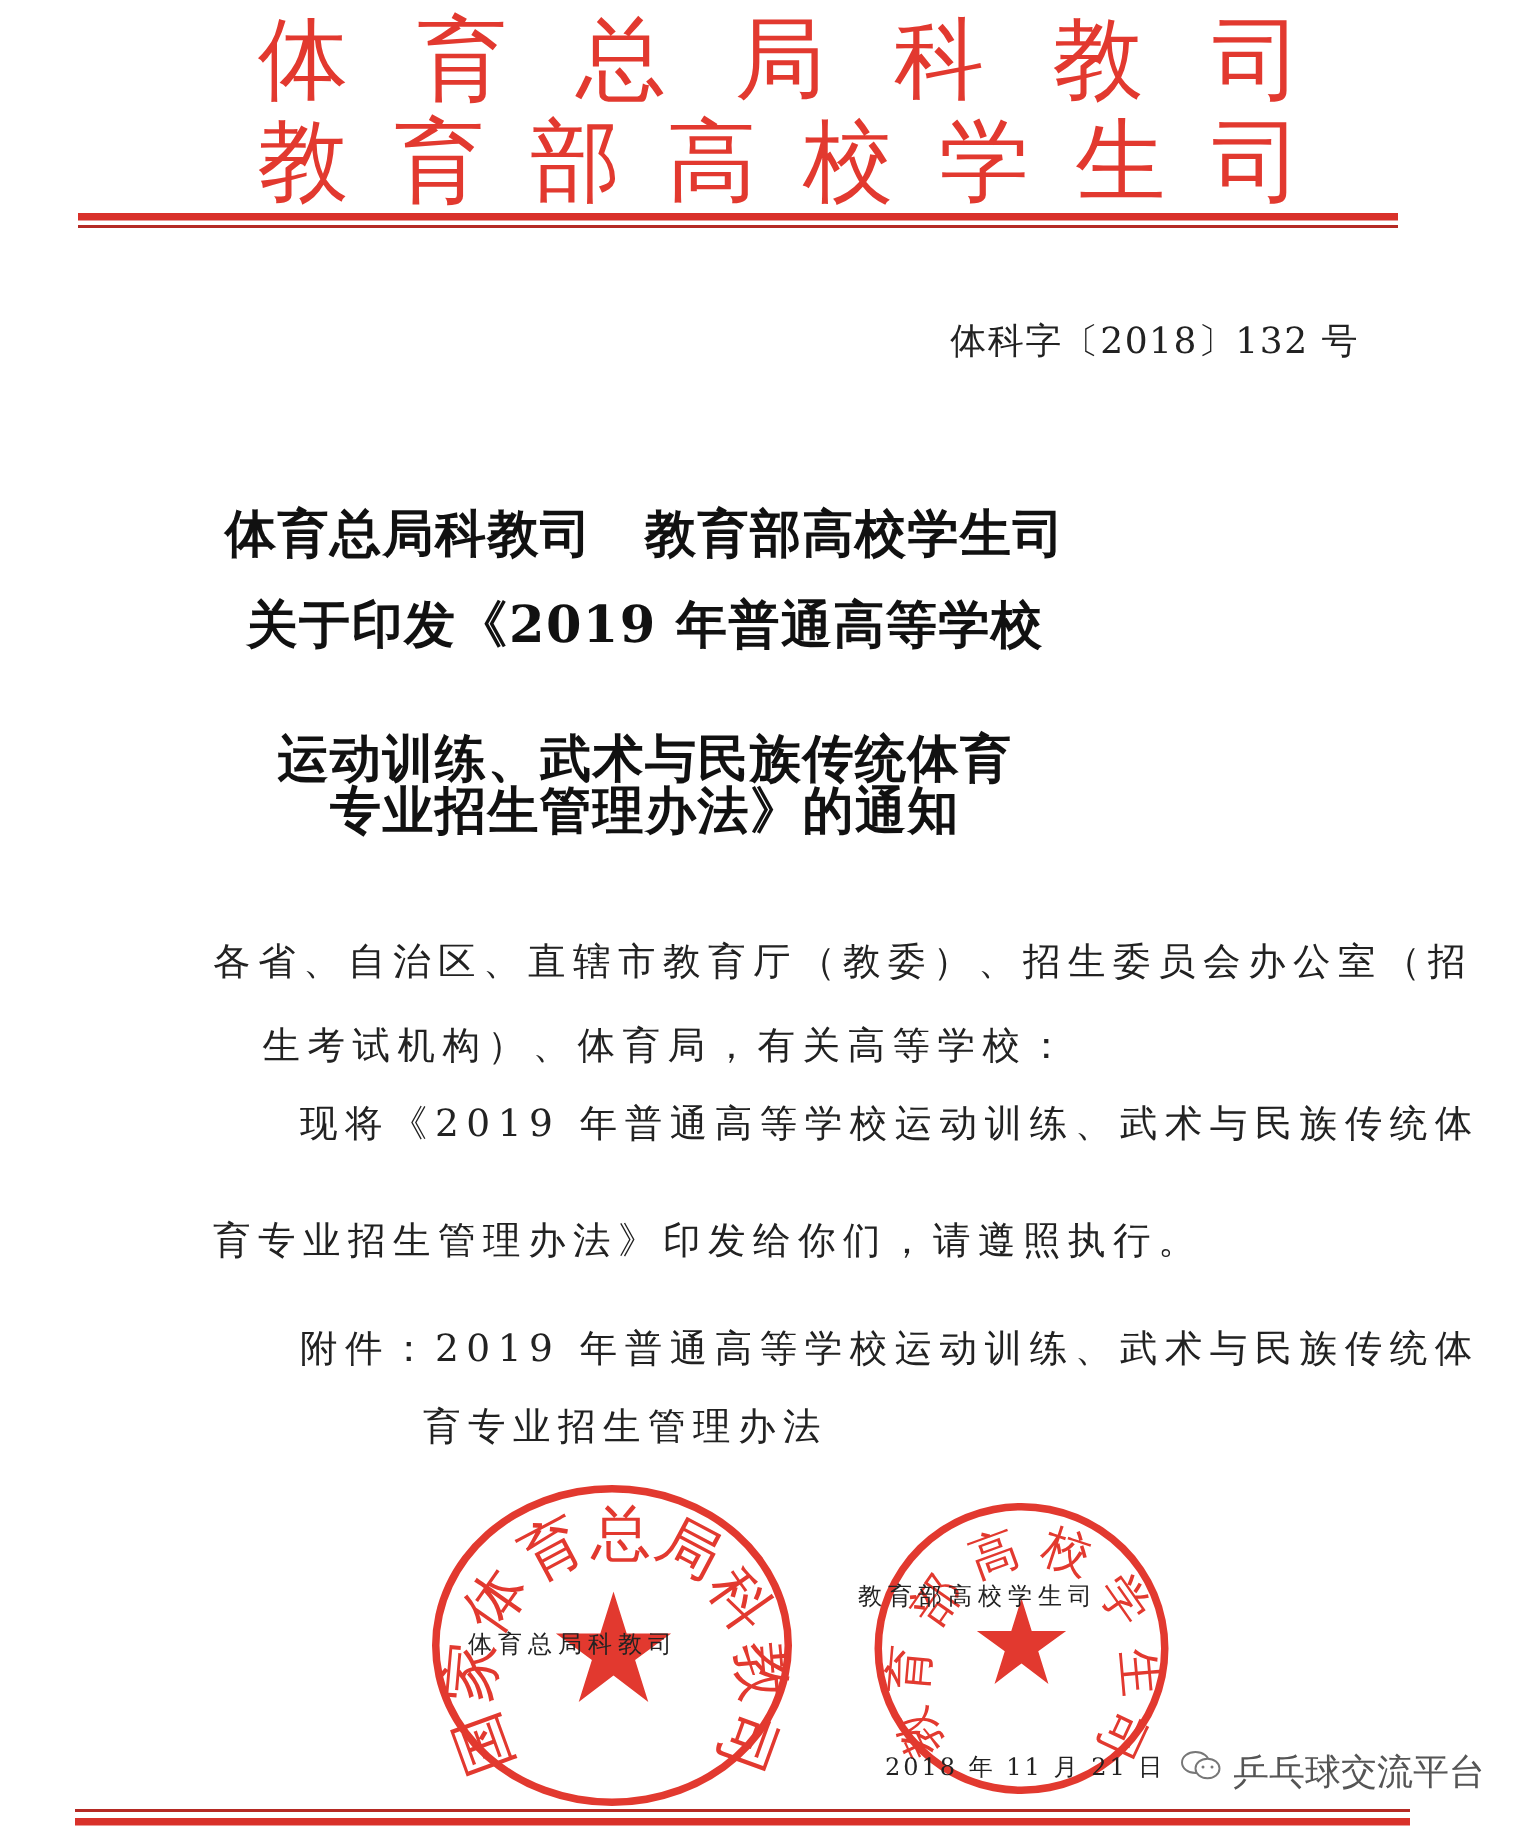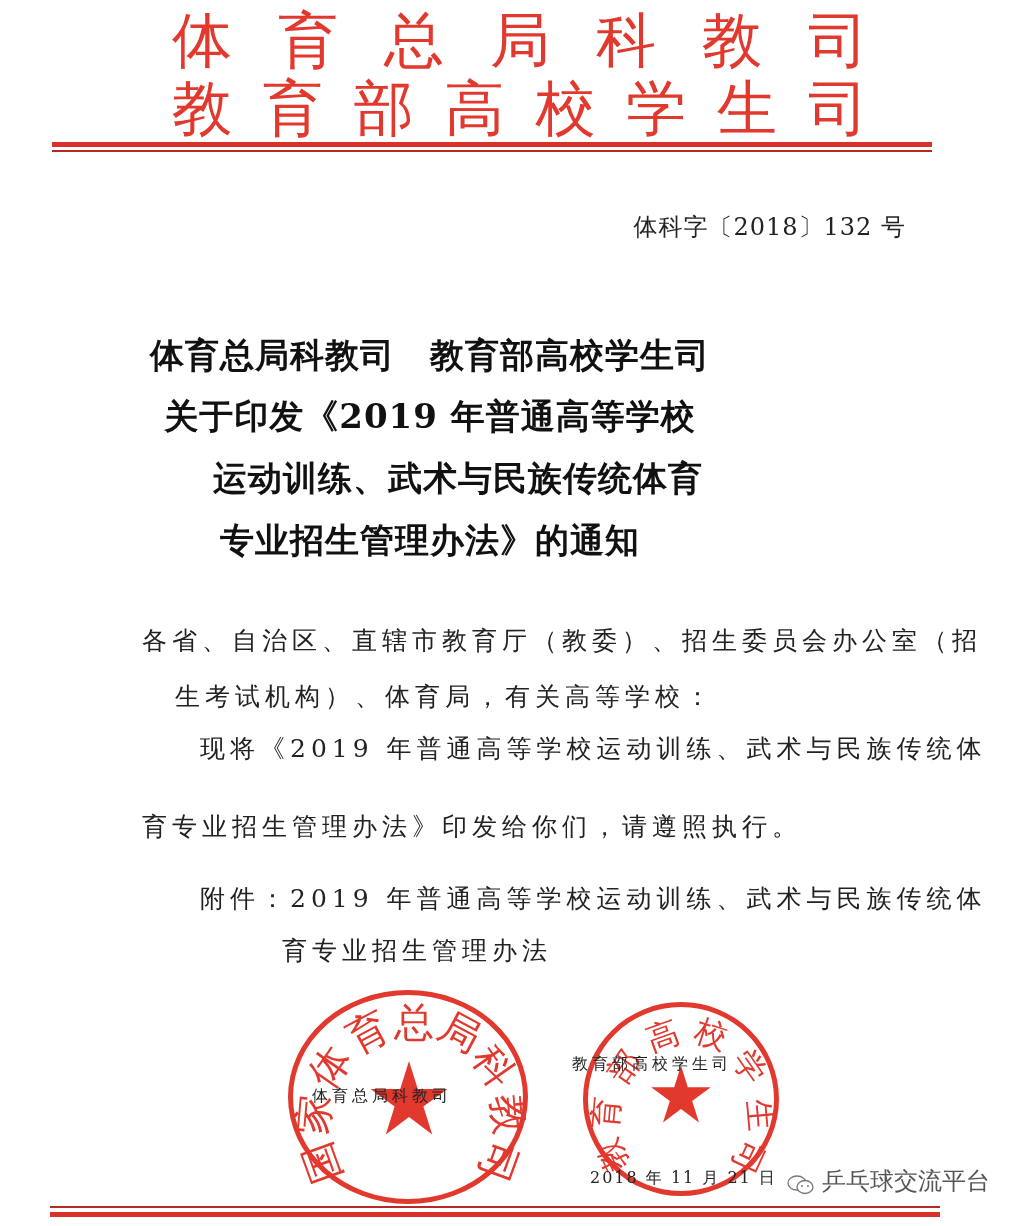--- a/index.html
+++ b/index.html
@@ -11,21 +11,21 @@
   .redline { position:absolute; background:#d9312a; }
   .docno { position:absolute; right:118px; top:182px; font-size:24px; letter-spacing:1px; color:#222;margin-top:29px; }
   .title-line { position:absolute; left:0; width:860px; text-align:center; font-weight:bold;
                 font-size:34px; color:#111; letter-spacing:1px; }
   .body-line { position:absolute; font-size:25px; letter-spacing:5px; color:#222; white-space:nowrap;text-align:center; }
   .seal { position:absolute; border:5px solid #e2392f; border-radius:50%; box-sizing:border-box; }
   .seal-char { position:absolute; color:#e2392f; font-size:40px; transform-origin:center; width:46px; text-align:center; }
   .star { position:absolute; color:#e2392f; }
   .sig { position:absolute; font-size:16px; letter-spacing:4px; color:#222; white-space:nowrap; }
   .wm { position:absolute; right:34px; top:1165px; font-family:"DejaVu Sans","Liberation Sans",sans-serif;
-        font-size:24px; color:#555; display:flex; align-items:flex-end; gap:6px; }
+        font-size:24px; color:#555; display:flex; align-items:flex-start; gap:6px; }
   .wm-icon { width:30px; height:24px; position:relative; }
 </style>
 </head>
 <body>
 
 <div class="hdr" style="top:8px;">
   <span>体</span>
   <span>育</span>
   <span>总</span>
   <span>局</span>
@@ -44,21 +44,21 @@
   <span>司</span>
 </div>
 
 <div class="redline" style="left:52px; top:142px; width:880px; height:5px;"></div>
 <div class="redline" style="left:52px; top:150px; width:880px; height:2px; background:#b52a24;"></div>
 
 <div class="docno">体科字〔2018〕132 号</div>
 
 <div class="title-line" style="top:333px;">体育总局科教司　教育部高校学生司</div>
 <div class="title-line" style="top:394px;">关于印发《2019 年普通高等学校</div>
-<div class="title-line" style="top:456px;padding-left:28px;">运动训练、武术与民族传统体育</div>
+<div class="title-line" style="top:483px;">运动训练、武术与民族传统体育</div>
 <div class="title-line" style="top:518px;">专业招生管理办法》的通知</div>
 
 <div class="body-line" style="left:142px; top:624px;">各省、自治区、直辖市教育厅（教委）、招生委员会办公室（招</div>
 <div class="body-line" style="left:142px; top:680px;margin-left:33px;">生考试机构）、体育局，有关高等学校：</div>
 <div class="body-line" style="left:200px; top:732px;">现将《2019 年普通高等学校运动训练、武术与民族传统体</div>
 <div class="body-line" style="left:142px; top:786px;margin-top:24px;">育专业招生管理办法》印发给你们，请遵照执行。</div>
 
 <div class="body-line" style="left:200px; top:882px;">附件：2019 年普通高等学校运动训练、武术与民族传统体</div>
 <div class="body-line" style="left:282px; top:934px;">育专业招生管理办法</div>
 

